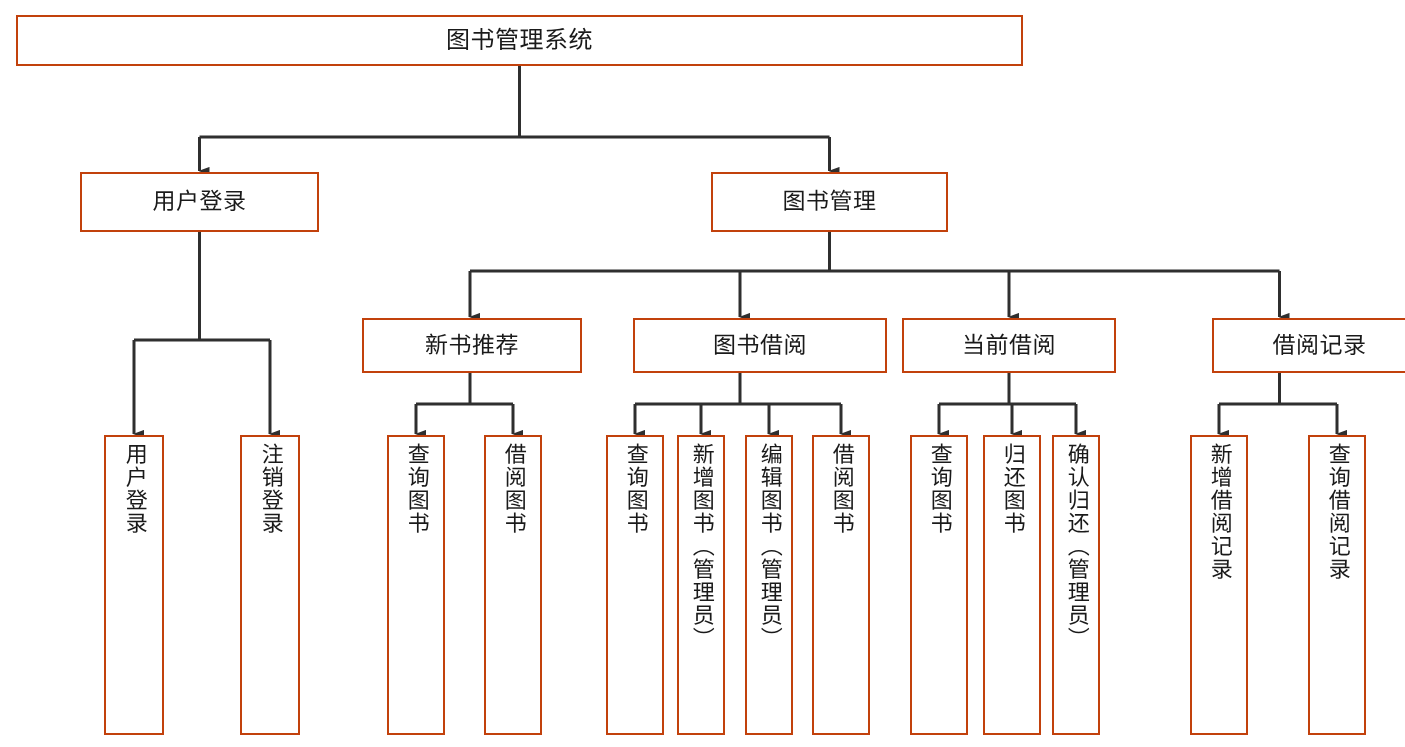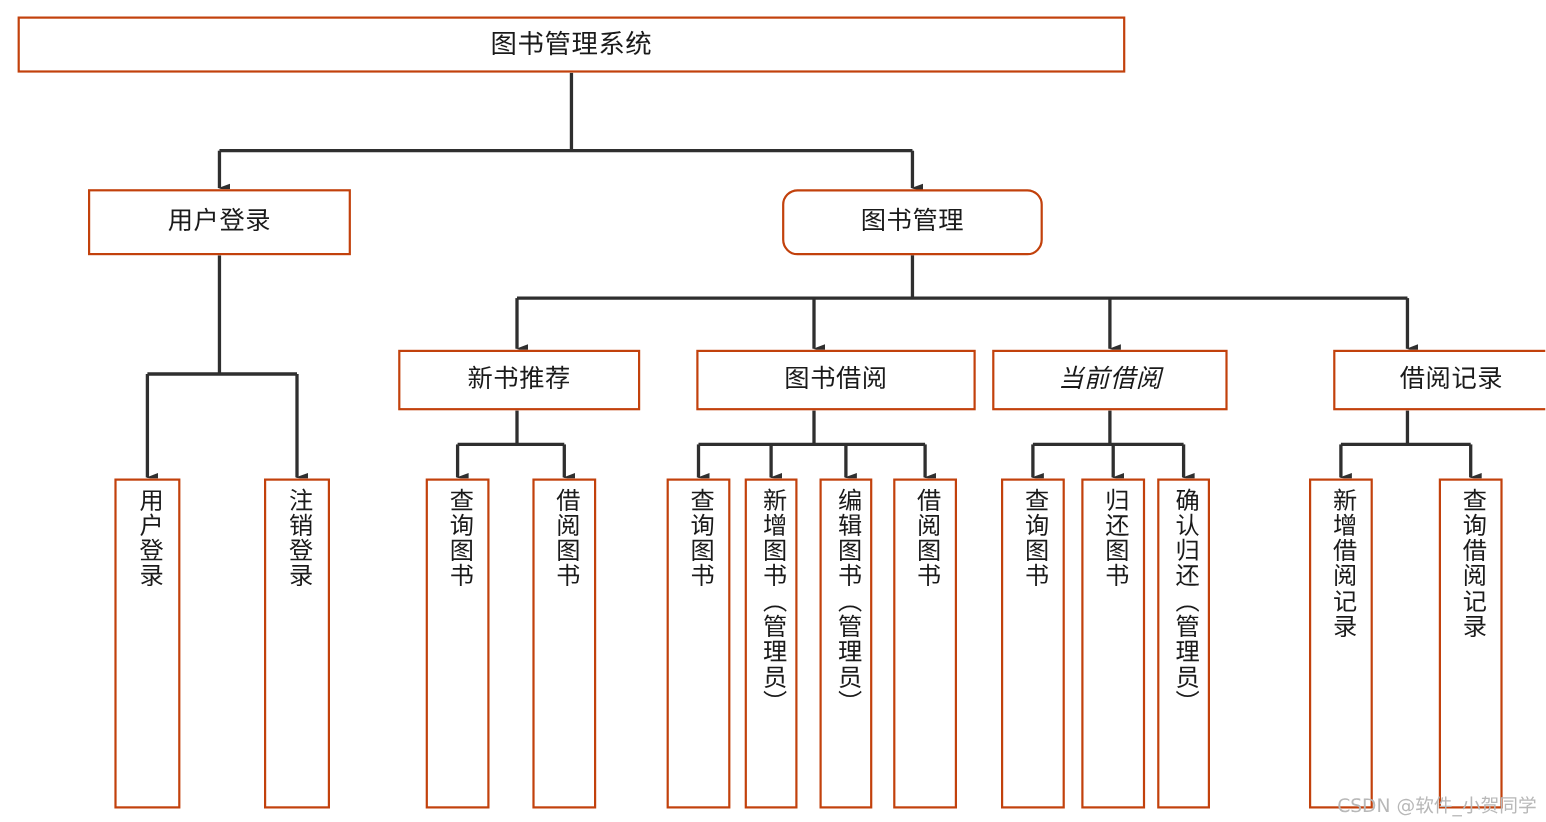--- a/index.html
+++ b/index.html
@@ -122,30 +122,30 @@
       </g>
   </svg>
 
   <div id="nodes-layer">
       <div class="node horizontal root" style="left: 16px; top: 15px; width: 1007px; height: 51px;">
         <span class="node-label">图书管理系统</span>
       </div>
       <div class="node horizontal" style="left: 80px; top: 172px; width: 239px; height: 60px;">
         <span class="node-label">用户登录</span>
       </div>
-      <div class="node horizontal" style="left: 711px; top: 172px; width: 237px; height: 60px; border-radius: 14px;">
+      <div class="node horizontal" style="left: 711px; top: 172px; width: 237px; height: 60px;">
         <span class="node-label">图书管理</span>
       </div>
       <div class="node horizontal" style="left: 362px; top: 318px; width: 220px; height: 55px;">
         <span class="node-label">新书推荐</span>
       </div>
       <div class="node horizontal" style="left: 633px; top: 318px; width: 254px; height: 55px;">
         <span class="node-label">图书借阅</span>
       </div>
-      <div class="node horizontal" style="left: 902px; top: 318px; width: 214px; height: 55px; font-style: italic;">
+      <div class="node horizontal" style="left: 902px; top: 318px; width: 214px; height: 55px;">
         <span class="node-label">当前借阅</span>
       </div>
       <div class="node horizontal" style="left: 1212px; top: 318px; width: 215px; height: 55px;">
         <span class="node-label">借阅记录</span>
       </div>
       <div class="node vertical" style="left: 104px; top: 435px; width: 60px; height: 300px;">
         <span class="node-label">用户登录</span>
       </div>
       <div class="node vertical" style="left: 240px; top: 435px; width: 60px; height: 300px;">
         <span class="node-label">注销登录</span>
@@ -178,15 +178,14 @@
         <span class="node-label">确认归还（管理员）</span>
       </div>
       <div class="node vertical" style="left: 1190px; top: 435px; width: 58px; height: 300px;">
         <span class="node-label">新增借阅记录</span>
       </div>
       <div class="node vertical" style="left: 1308px; top: 435px; width: 58px; height: 300px;">
         <span class="node-label">查询借阅记录</span>
       </div>
     </div>
 
-  <div id="watermark">CSDN @软件_小贺同学</div>
 
 </div>
 
 </body></html>

